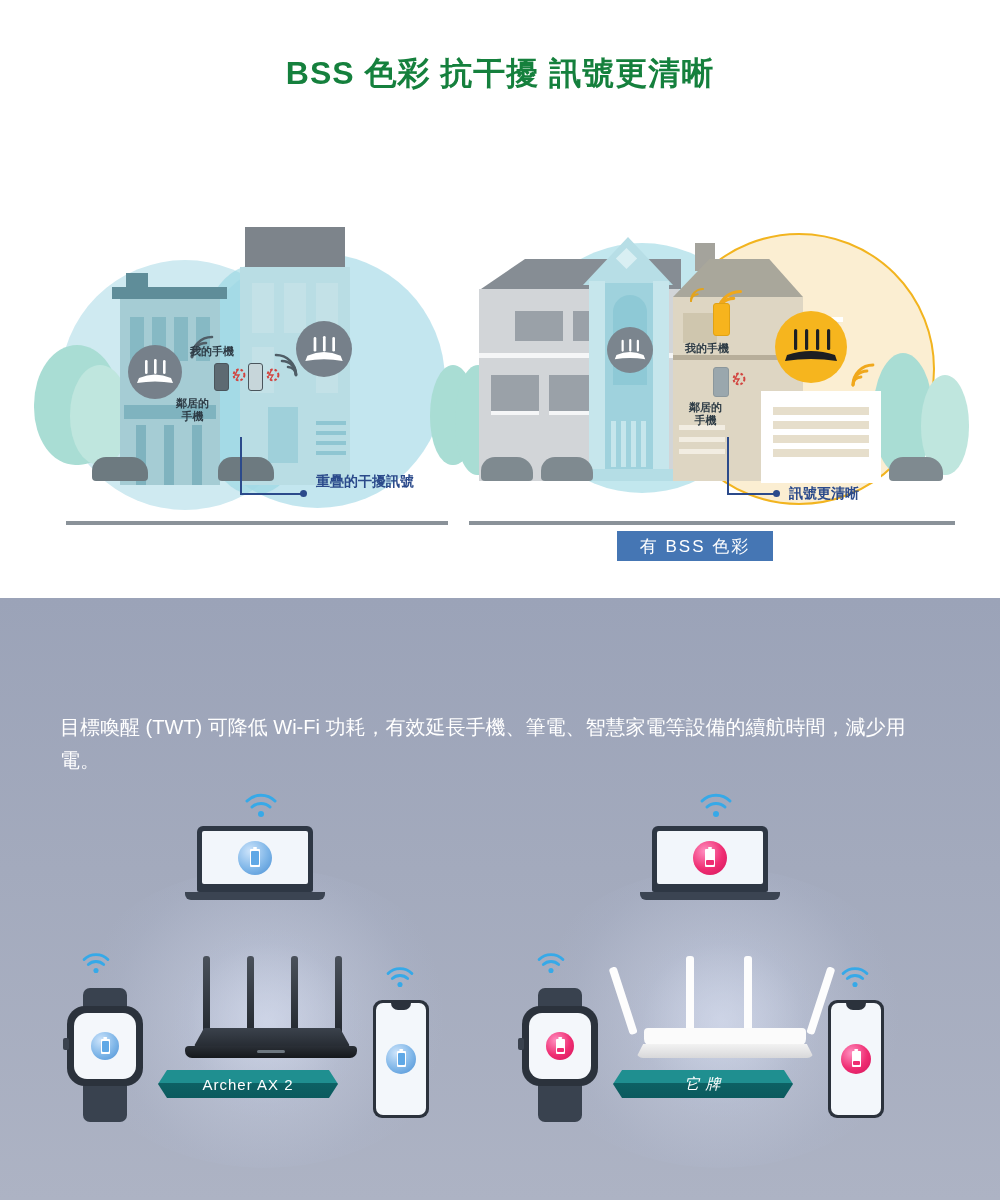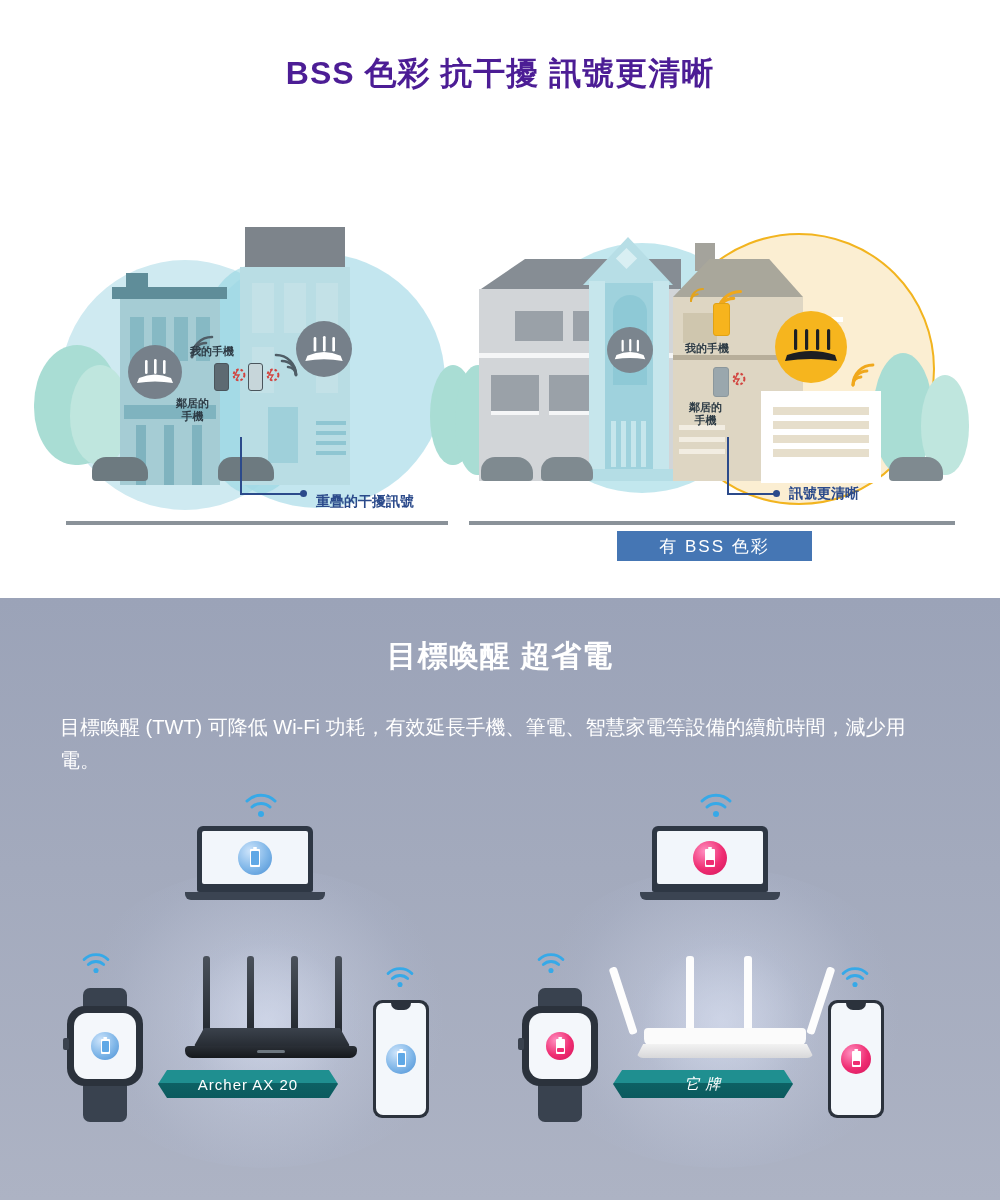--- a/index.html
+++ b/index.html
@@ -9,21 +9,21 @@
     background: #ffffff;
     overflow: hidden;
     position: relative;
   }
 
   
   .sec1 { position: absolute; left: 0; top: 0; width: 1000px; height: 598px; background: #ffffff; }
 
   .s1-title {
     position: absolute; left: 0; top: 52px; width: 1000px;
-    text-align: center; font-size: 32px; font-weight: bold; color: #4c1d95;
+    text-align: center; font-size: 32px; font-weight: bold; color: #15803d;
     letter-spacing: 1px;
   }
   .s1-desc {
     position: absolute; left: 70px; top: 132px; width: 860px;
     text-align: center; font-size: 21px; line-height: 34px; color: #000000;
   }
 
   
   .illus { position: absolute; top: 225px; height: 300px; }
   .illus-left  { left: 40px;  width: 420px; }
@@ -256,21 +256,21 @@
       <circle cx="8" cy="8" r="5.4" fill="none" stroke="#d2443f" stroke-width="2" stroke-dasharray="2.4 2"></circle>
       <path d="M7 2 L4 8 L8 8 L5 13" stroke="#d2443f" stroke-width="1.4" fill="none"></path>
     </svg>
 
     <div class="dev-label" style="left:150px; top:120px;">我的手機</div>
     <div class="dev-label" style="left:136px; top:172px;">鄰居的<br>手機</div>
 
     <div class="callout-line" style="left:200px; top:212px; height:58px;"></div>
     <div class="callout-hline" style="left:200px; top:268px; width:62px;"></div>
     <div class="callout-dot" style="left:260px; top:265px;"></div>
-    <div class="callout-text" style="left:276px; top:268px;">重疊的干擾訊號</div>
+    <div class="callout-text" style="left:276px; top:248px;">重疊的干擾訊號</div>
 
     <div class="ground" style="left:26px; width:382px;"></div>
   </div>
 
 
   <div class="illus illus-right">
 
     <div class="halo halo-teal" style="left:62px; top:18px; width:250px; height:250px; opacity:.55;"></div>
     <div class="ring-orange" style="left:208px; top:8px; width:272px; height:272px;"></div>
 
@@ -373,26 +373,25 @@
     <div class="dev-label" style="left:234px; top:176px;">鄰居的<br>手機</div>
 
     <div class="callout-line" style="left:272px; top:212px; height:58px;"></div>
     <div class="callout-hline" style="left:272px; top:268px; width:48px;"></div>
     <div class="callout-dot" style="left:318px; top:265px;"></div>
     <div class="callout-text" style="left:334px; top:260px;">訊號更清晰</div>
 
     <div class="ground" style="left:14px; width:486px;"></div>
   </div>
 
-  <div class="badge-blue" style="left:617px; top:531px; width:195px;">有 BSS 色彩</div>
+  <div class="badge-blue" style="left:617px; top:531px; width:156px;">有 BSS 色彩</div>
 </div>
 
 <div class="sec2">
 
-  <div class="s2-title">目標喚醒 超省電</div>
   <div class="s2-desc">目標喚醒 (TWT) 可降低 Wi-Fi 功耗，有效延長手機、筆電、智慧家電等設備的續航時間，減少用電。</div>
 
   <div class="devgroup left">
 
     <div class="glow" style="left:20px; top:80px; width:400px; height:300px;"></div>
     <div class="glow" style="left:128px; top:140px; width:190px; height:190px;"></div>
 
     <svg class="wifi" style="left:196px; top:2px;" width="40" height="28" viewBox="0 0 40 28">
       <g fill="none" stroke="#36a9e8" stroke-width="3" stroke-linecap="round">
         <path d="M6 11 A20 20 0 0 1 34 11"></path>
@@ -434,21 +433,21 @@
     <div class="router2" style="left:140px; top:168px; width:172px; height:110px;">
       <div class="ant" style="left:18px; top:0; width:7px; height:78px; background:linear-gradient(180deg,#4a515b,#23282f);"></div>
       <div class="ant" style="left:62px; top:0; width:7px; height:78px; background:linear-gradient(180deg,#4a515b,#23282f);"></div>
       <div class="ant" style="left:106px; top:0; width:7px; height:78px; background:linear-gradient(180deg,#4a515b,#23282f);"></div>
       <div class="ant" style="left:150px; top:0; width:7px; height:78px; background:linear-gradient(180deg,#4a515b,#23282f);"></div>
       <div class="router-base" style="left:8px; top:72px; width:158px; height:20px; background:linear-gradient(180deg,#3b424c,#252a31); clip-path:polygon(7% 0, 93% 0, 100% 100%, 0 100%);"></div>
       <div class="router-base" style="left:0px; top:90px; width:172px; height:12px; background:linear-gradient(180deg,#2a2f36,#15181c);"></div>
       <div style="position:absolute; left:72px; top:94px; width:28px; height:3px; background:#6d7780; border-radius:2px;"></div>
     </div>
 
-    <div class="banner" style="left:113px; top:282px; width:180px;">Archer AX 20</div>
+    <div class="banner" style="left:113px; top:282px; width:180px;">Archer AX 2</div>
 
     <svg class="wifi" style="left:338px; top:176px;" width="34" height="24" viewBox="0 0 40 28">
       <g fill="none" stroke="#36a9e8" stroke-width="3.4" stroke-linecap="round">
         <path d="M6 11 A20 20 0 0 1 34 11"></path>
         <path d="M11 17 A13 13 0 0 1 29 17"></path>
       </g>
       <circle cx="20" cy="24" r="3" fill="#36a9e8"></circle>
     </svg>
     <div class="sphone" style="left:328px; top:212px; width:56px; height:118px;">
       <div class="sphone-screen">

